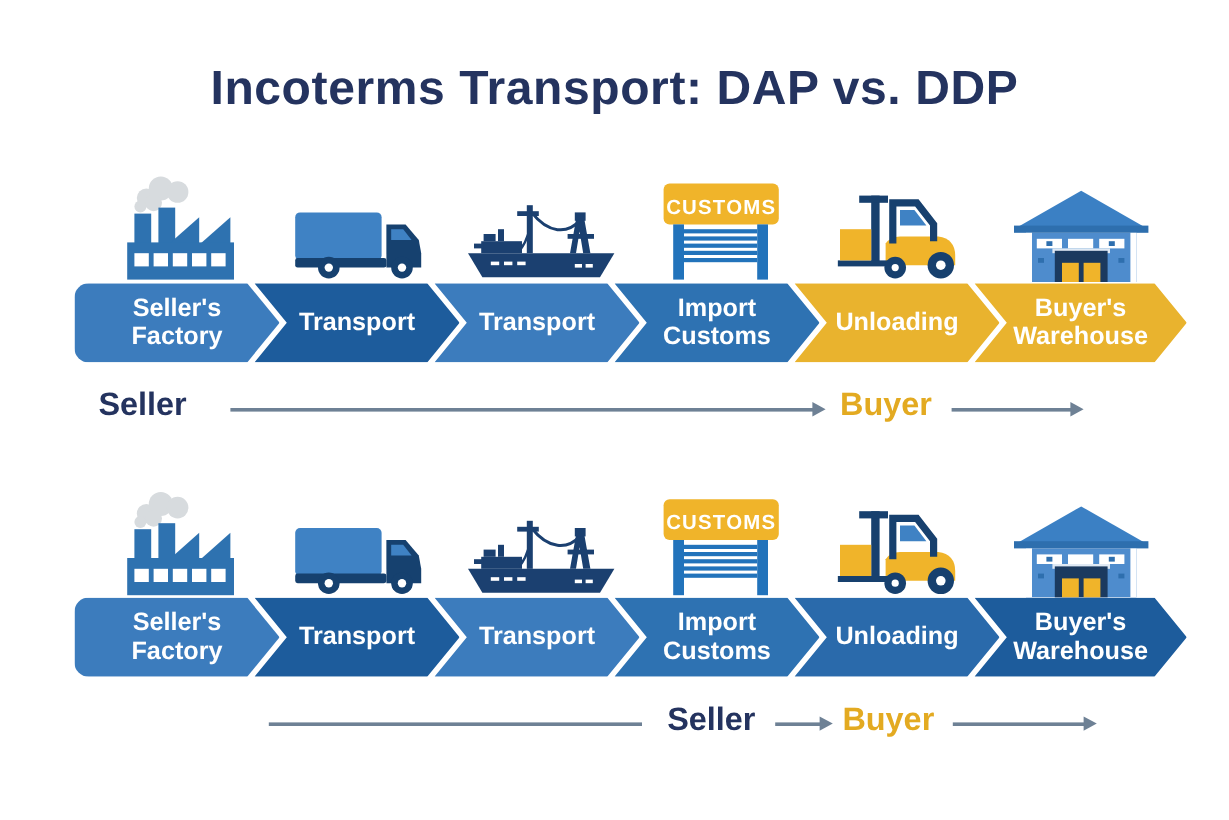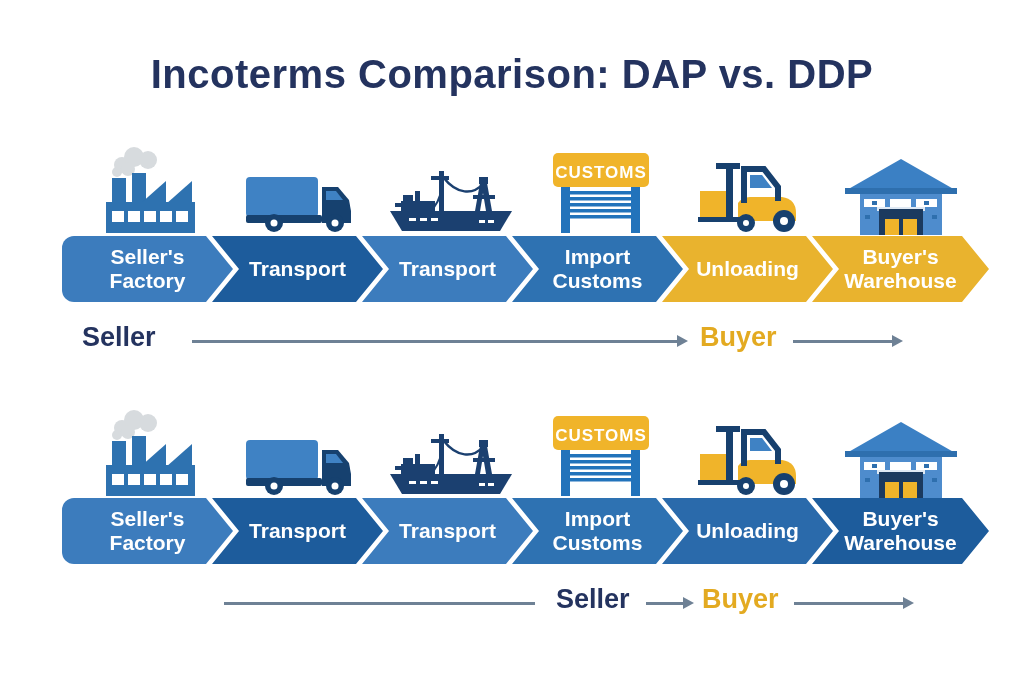--- a/index.html
+++ b/index.html
@@ -33,21 +33,21 @@
   .own-label.buyer{color:#e3aa21;}
   .own-line,.own-arrow{position:absolute;top:20px;height:3px;background:#6e8195;}
   .own-arrow::after{
     content:'';position:absolute;right:-10px;top:-5px;width:0;height:0;
     border-left:11px solid #6e8195;border-top:6px solid transparent;border-bottom:6px solid transparent;
   }
 </style>
 </head>
 <body>
 
-<div class="page-title">Incoterms Comparison: DAP vs. DDP</div>
+<div class="page-title">Incoterms Transport: DAP vs. DDP</div>
 
 <div class="stage-grid icons-row" style="top:143px;">
   <div class="icon-slot" style="left:0px">
   <svg width="105" height="90" viewBox="0 0 105 90">
     <g fill="#d7dbde">
       <circle cx="24" cy="20" r="8"></circle>
           <circle cx="36" cy="12" r="10"></circle>
       <circle cx="50" cy="15" r="9"></circle>
           <circle cx="30" cy="24" r="7"></circle>
           <circle cx="19" cy="27" r="5"></circle>

